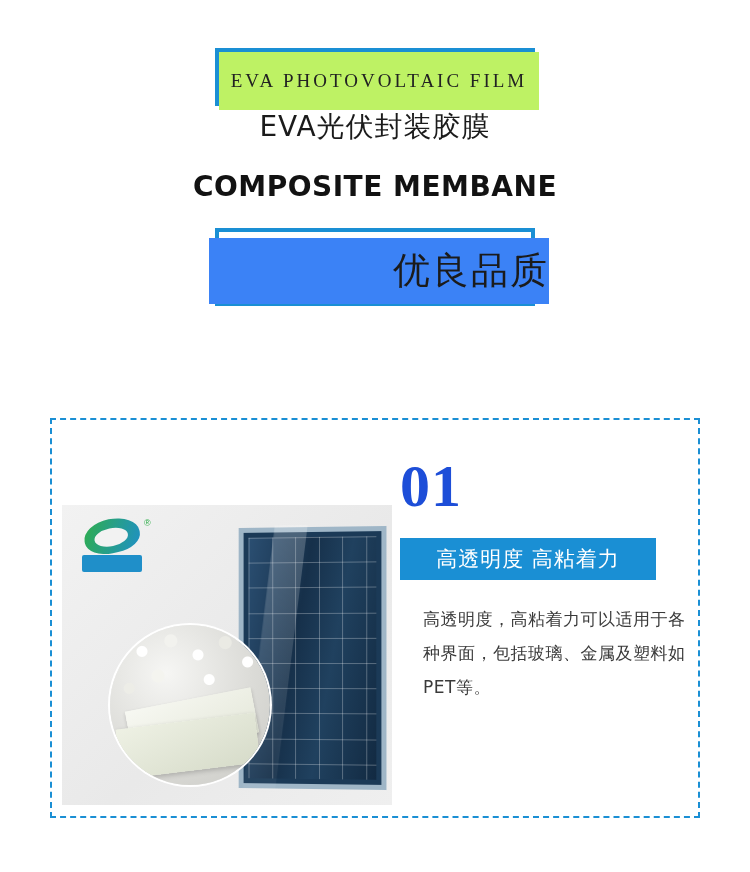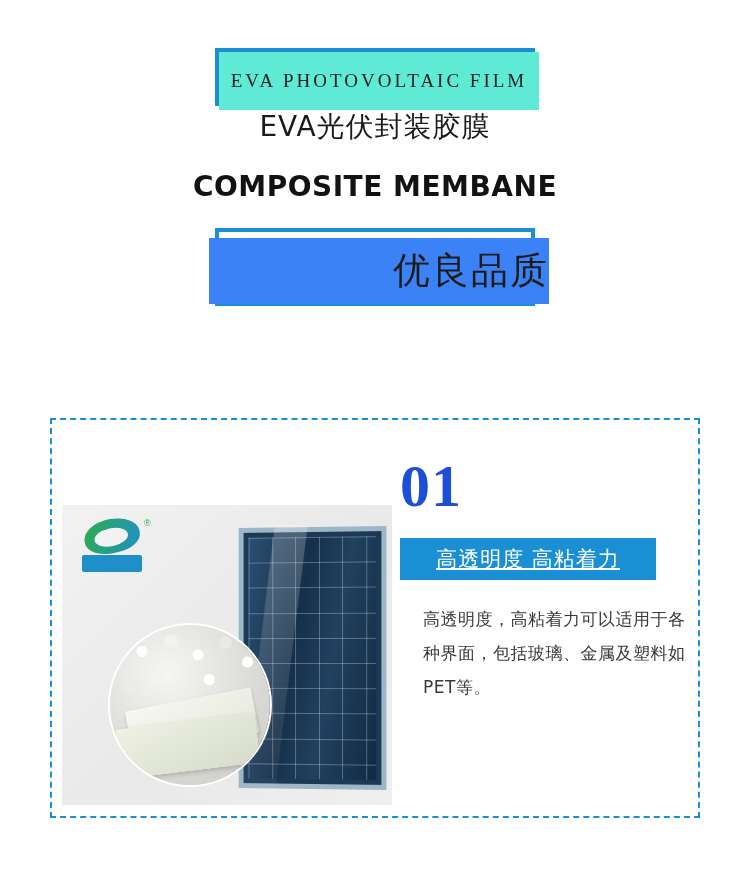--- a/index.html
+++ b/index.html
@@ -38,21 +38,21 @@
     left: 0;
     top: 0;
     width: 320px;
     height: 58px;
     line-height: 58px;
     text-align: center;
     font-family: "Liberation Serif", serif;
     font-size: 19px;
     letter-spacing: 3px;
     color: #222222;
-    background: #5eead4;
+    background: #bef264;
   }
 
   .cn-title {
     position: absolute;
     left: 0;
     top: 108px;
     width: 750px;
     text-align: center;
     font-family: "DejaVu Sans", sans-serif;
     font-size: 28px;
@@ -263,21 +263,20 @@
     top: 118px;
     width: 256px;
     height: 42px;
     background: #1a8fd4;
     color: #ffffff;
     font-family: "DejaVu Sans", sans-serif;
     font-size: 21px;
     line-height: 42px;
     text-align: center;
     letter-spacing: 1px;
-    text-decoration: underline;
   }
 
   .desc {
     position: absolute;
     left: 348px;
     top: 182px;
     width: 272px;
     font-family: "DejaVu Sans", sans-serif;
     font-size: 17px;
     line-height: 34px;

